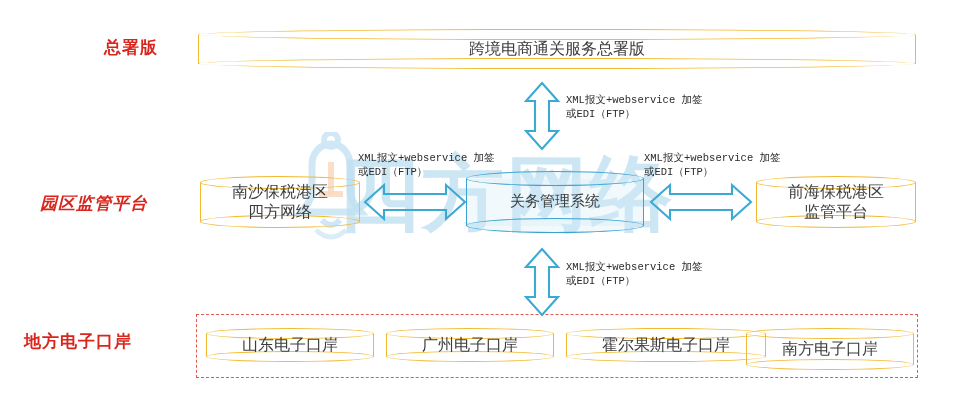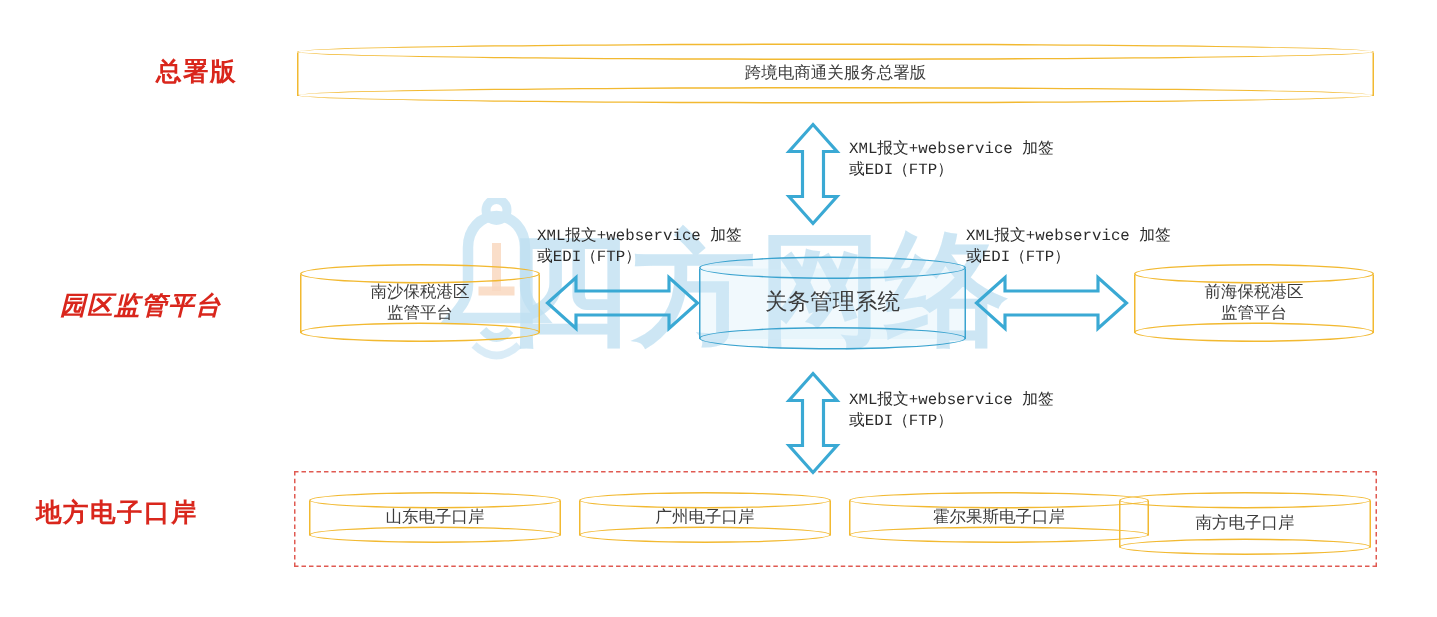--- a/index.html
+++ b/index.html
@@ -44,21 +44,21 @@
   .cyl .cyl-top,.cyl .cyl-bot{
     position:absolute;left:0;right:0;height:var(--eh);
     border:1.6px solid var(--ln);border-radius:50%;
     background:var(--fill);box-sizing:border-box;
   }
   .cyl .cyl-top{top:0;}
   .cyl .cyl-bot{bottom:0;background:var(--fillb);}
   .cyl .cyl-txt{
     position:absolute;left:0;right:0;top:0;bottom:0;
     display:flex;align-items:center;justify-content:center;text-align:center;
-    color:#3c3c3c;font-size:11px;line-height:1.28;font-weight:400;
+    color:#3c3c3c;font-size:16px;line-height:1.28;font-weight:400;
     font-family:"DejaVu Sans","Liberation Sans",sans-serif;
     white-space:pre-line;z-index:3;
   }
 
   
   .gold{--ln:#f2b931;--fill:rgba(255,255,255,0);--fillb:rgba(255,255,255,0);--eh:13px;}
   
   .blue{--ln:#3aa3cf;--fill:rgba(210,235,247,.30);--fillb:rgba(210,235,247,.30);--eh:15px;}
 
   
@@ -111,21 +111,21 @@
     </svg>
   </div>
   <div class="cap" style="left:566px;top:93px;width:200px;">XML报文+webservice 加签
 或EDI（FTP）</div>
 
   <div class="cyl gold" style="left:200px;top:176px;width:160px;height:52px;--eh:13px;">
     <div class="cyl-body" style="top:6.5px;bottom:6.5px;"></div>
     <div class="cyl-top"></div>
     <div class="cyl-bot"></div>
     <div class="cyl-txt">南沙保税港区
-监管平台</div>
+四方网络</div>
   </div>
 
   <div class="arrow" style="left:364px;top:183px;width:102px;height:38px;">
     <svg width="102" height="38" viewBox="0 0 102 38">
       <polygon points="1,19 20,2 20,11 82,11 82,2 101,19 82,36 82,27 20,27 20,36" fill="none" stroke="#3aa9d4" stroke-width="2.1" stroke-linejoin="miter"></polygon>
     </svg>
   </div>
   <div class="cap" style="left:358px;top:151px;width:210px;">XML报文+webservice 加签
 或EDI（FTP）</div>
 

